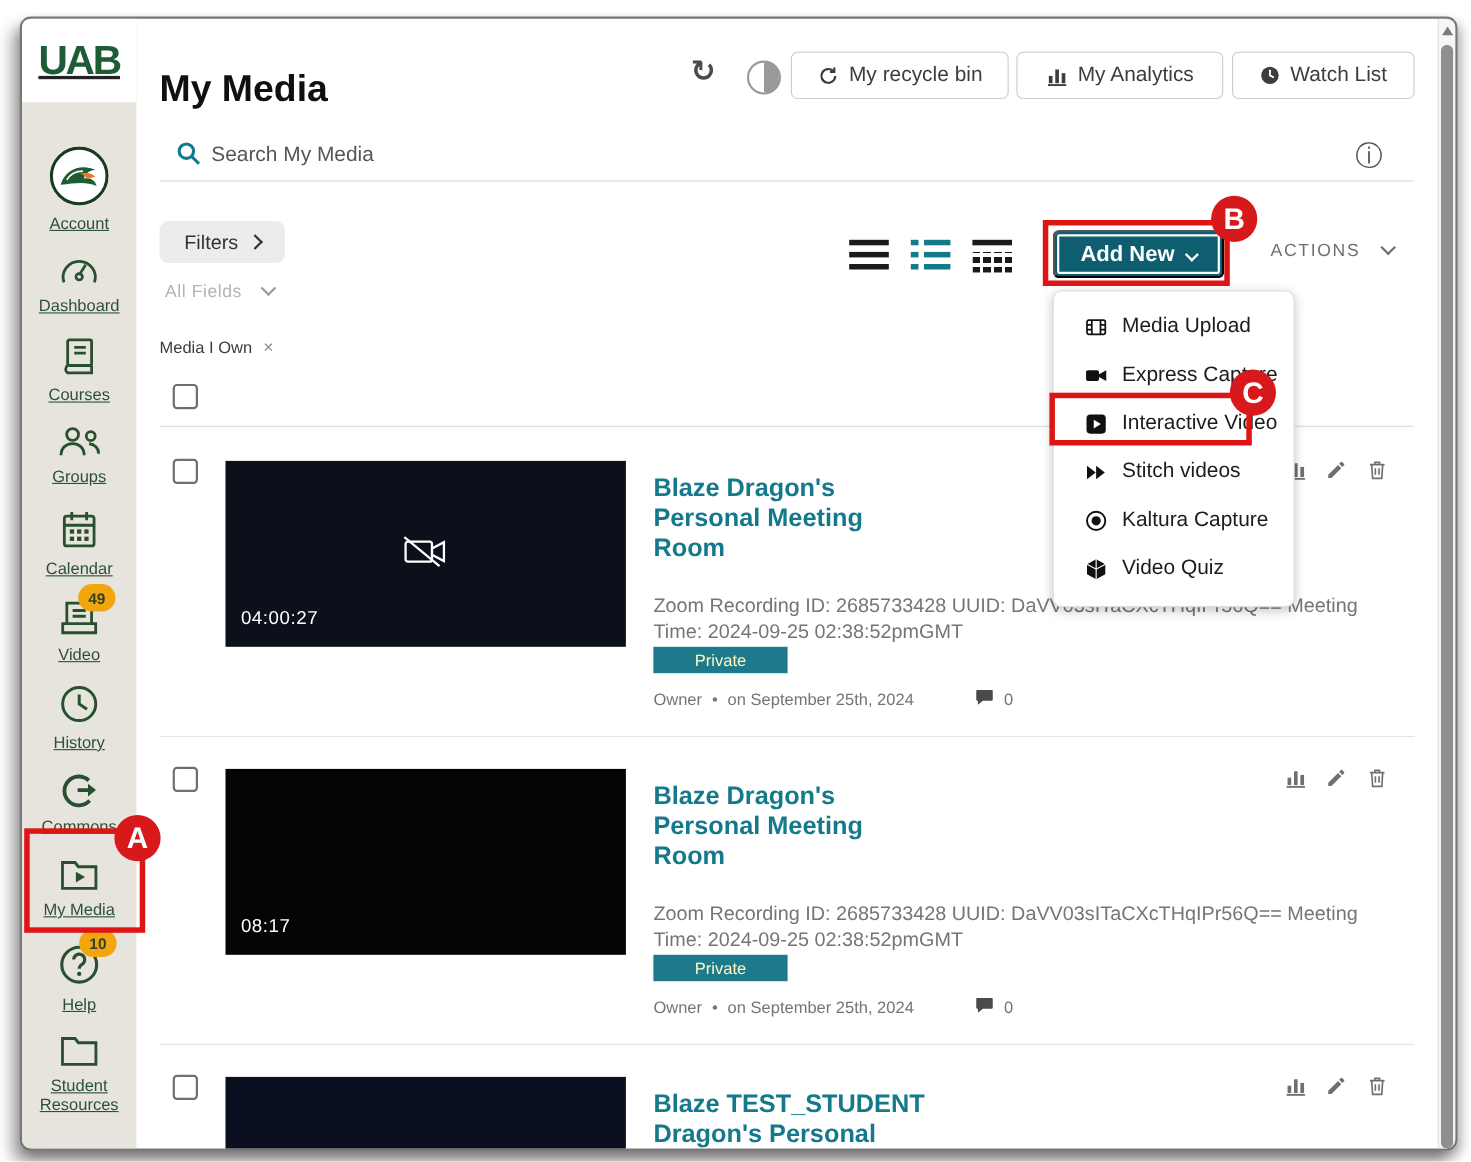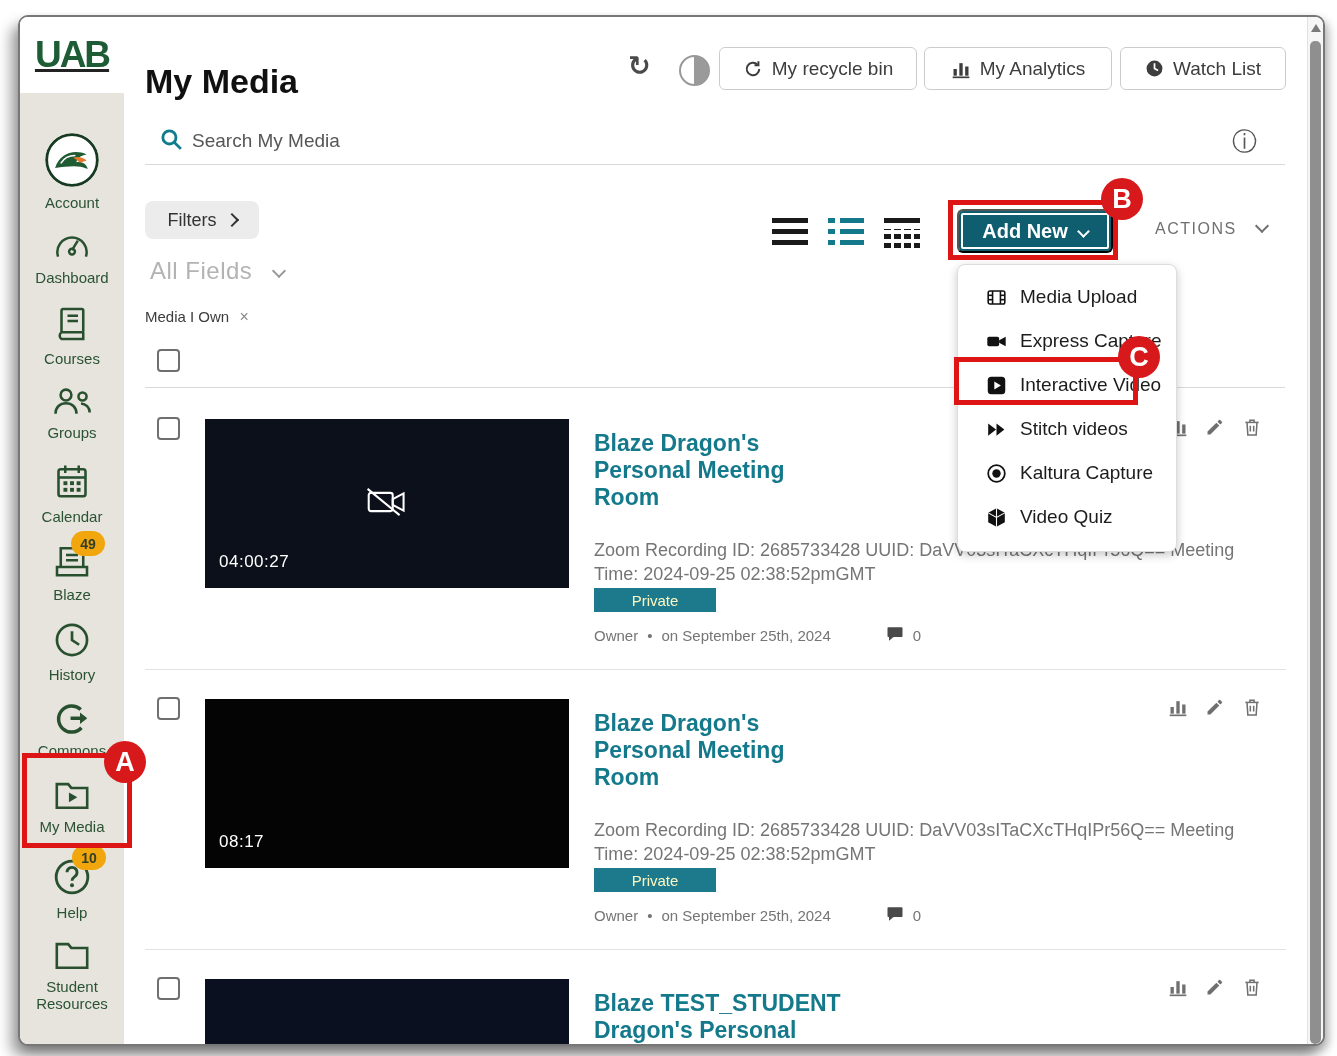--- a/index.html
+++ b/index.html
@@ -7,21 +7,21 @@
        font-family:"Liberation Sans","DejaVu Sans",sans-serif;color:#222;}
   .frame{position:absolute;left:18px;top:15px;width:1303px;height:1027px;
          background:#fff;border:2px solid #777;border-radius:10px;
          box-shadow:-7px 10px 14px rgba(0,0,0,.38), 4px 5px 10px rgba(0,0,0,.25);
          overflow:hidden;}
   
   .sidebar{position:absolute;left:0;top:0;width:104px;height:100%;background:#e6e4dd;}
   .logo-box{position:absolute;left:0;top:0;width:104px;height:76px;background:#fff;
             display:flex;align-items:center;justify-content:center;text-decoration:underline;}
   .logo-text{font-size:37px;font-weight:bold;letter-spacing:-2px;color:#1d5c35;}
-  .nav-item{position:absolute;left:0;width:104px;text-align:center;color:#2a5233;cursor:pointer;}
+  .nav-item{position:absolute;left:0;width:104px;text-align:center;color:#2a5233;cursor:pointer;text-decoration:underline;}
   .nav-icon{display:inline-block;position:relative;color:#28502f;}
   .nav-icon svg{display:block;}
   .nav-label{font-size:15px;line-height:17px;margin-top:3px;color:#2a5233;}
   .count-badge{position:absolute;top:-12px;left:18px;min-width:22px;padding:0 6px;height:25px;
                background:#F2A60E;border-radius:14px;color:#313f26;font-size:14px;font-weight:bold;
                display:flex;align-items:center;justify-content:center;}
   .avatar{width:54px;height:54px;border-radius:50%;overflow:hidden;margin:0 auto;}
   
   .ann-box{position:absolute;border:5px solid #DE1515;background:transparent;z-index:60;pointer-events:none;}
   .ann-badge{position:absolute;width:42px;height:42px;border-radius:50%;background:#D8191B;color:#fff;
@@ -38,21 +38,21 @@
   .search-ic{position:absolute;left:139px;top:110px;color:#0e7c8c;cursor:pointer;}
   .search-text{position:absolute;left:172px;top:113px;font-size:19px;color:#565656;}
   .info-glyph{position:absolute;left:1212px;top:108px;font-size:25px;color:#555;}
   .hline{position:absolute;height:1px;background:#d9d9d9;}
   
   .filters-btn{position:absolute;left:125px;top:184px;width:114px;height:38px;background:#ececec;border-radius:8px;
                display:flex;align-items:center;justify-content:center;gap:10px;font-size:18px;color:#333;cursor:pointer;}
   .chev{display:inline-block;width:8px;height:8px;border-right:2.4px solid currentColor;
         border-bottom:2.4px solid currentColor;transform:rotate(45deg);vertical-align:3px;}
   .chev-r{transform:rotate(-45deg);}
-  .dd-label{position:absolute;top:240px;font-size:24px;letter-spacing:.5px;cursor:pointer;}
+  .dd-label{position:absolute;top:240px;font-size:16px;letter-spacing:.5px;cursor:pointer;}
   .tag{position:absolute;left:125px;top:291px;font-size:15px;color:#3c3c3c;}
   .tag .x{color:#8a8a8a;font-size:16px;margin-left:6px;cursor:pointer;}
   .cbox{position:absolute;width:19px;height:19px;border:2px solid #6f6f6f;border-radius:4px;background:#fff;cursor:pointer;}
   
   .vt{position:absolute;top:201px;width:36px;height:30px;cursor:pointer;}
   .vt .bar{position:absolute;left:0;right:0;height:5px;background:#1a1a1a;}
   .vt.list .bar{left:12px;background:#15798C;}
   .vt.list .dot{position:absolute;left:0;width:7px;height:5px;background:#15798C;}
   .vt.grid .cells{position:absolute;left:0;top:11px;right:0;bottom:0;
      background:
@@ -169,21 +169,21 @@
     <div class="nav-item" style="top:526px;">
       <span class="nav-icon">
         <svg width="38" height="36" viewBox="0 0 25 24" fill="none" stroke="currentColor" stroke-width="1.7">
             <path d="M5 16V3.5h11l4 4V16"></path>
             <line x1="8.5" y1="8" x2="16.5" y2="8"></line>
             <line x1="8.5" y1="11.5" x2="16.5" y2="11.5"></line>
             <path d="M2.5 16h20v5.5h-20z"></path>
           </svg>
         <span class="count-badge">49</span>
       </span>
-      <div class="nav-label">Blaze</div>
+      <div class="nav-label">Video</div>
     </div>
 
     <div class="nav-item" style="top:604px;">
       <span class="nav-icon">
         <svg width="38" height="38" viewBox="0 0 24 24" fill="none" stroke="currentColor" stroke-width="1.7">
             <circle cx="12" cy="12" r="9.5"></circle>
             <path d="M12 6.5V12l4.5 3"></path>
           </svg>
       </span>
       <div class="nav-label">History</div>

